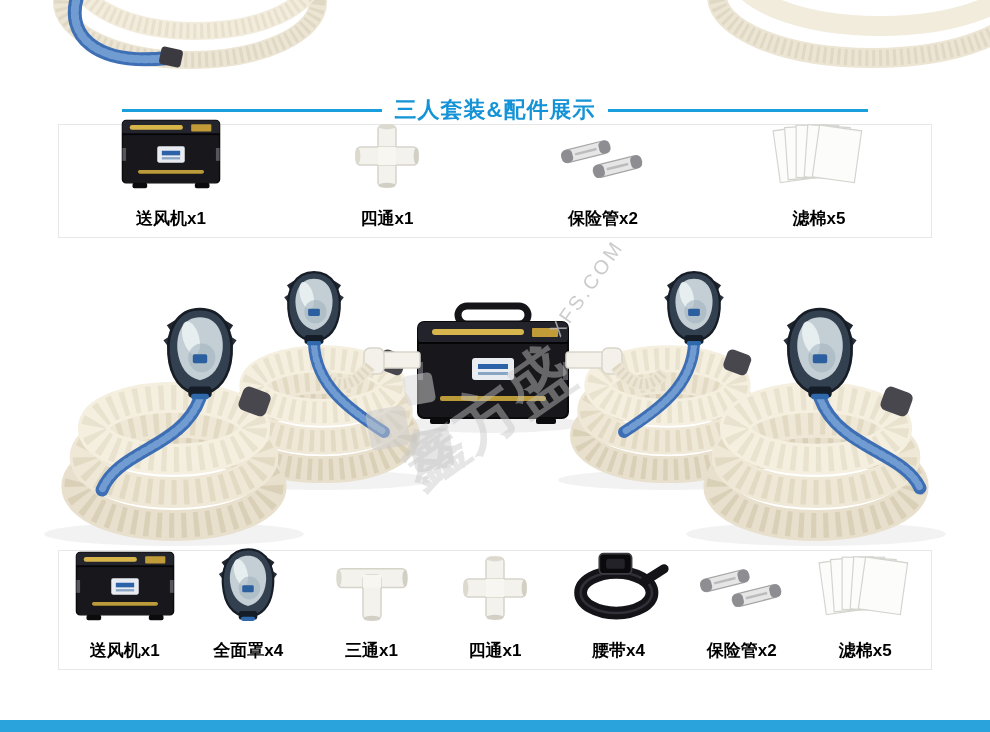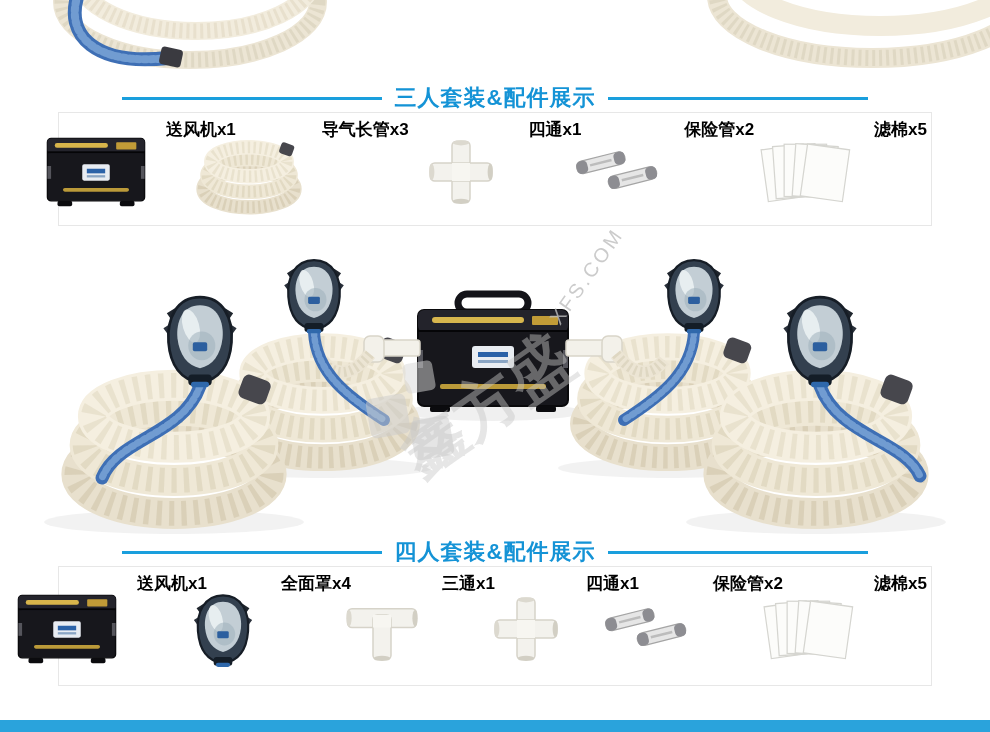--- a/index.html
+++ b/index.html
@@ -12,20 +12,21 @@
     overflow: hidden;
     font-family: "Liberation Sans", sans-serif;
   }
   .top-photo { display:block; width:990px; height:84px; }
   .main-photo { display:block; width:990px; height:312px; }
 
   .sec-title {
     height: 28px;
     display: flex; align-items: center; justify-content: center;
     gap: 13px;
+    margin-top: 12px;
   }
   .t-line { width: 260px; height: 3px; background: #1a9fdd; }
   .t-text {
     margin: 0;
     font-size: 22px; font-weight: bold;
     color: #1493d6; letter-spacing: 1px;
     white-space: nowrap;
   }
 
   .row-panel {
@@ -34,22 +35,22 @@
     border: 1px solid #e7e7e7;
     display: flex;
     align-items: stretch;
     justify-content: space-around;
     padding: 5px 4px 0 4px;
     background: #fff;
   }
   .row-panel.four { height: 120px; }
   .item {
     flex: 1;
-    display: flex; flex-direction: row;
-    justify-content: flex-end;
+    display: flex; flex-direction: column;
+    align-items: center; justify-content: flex-end;
     gap: 15px;
     min-width: 0;
   }
   .item-img {
     flex: 1;
     display: flex; align-items: center; justify-content: center;
   }
   .item-label {
     font-size: 17px; font-weight: bold; color: #000;
     padding-bottom: 7px; white-space: nowrap;
@@ -201,28 +202,20 @@
     <div class="item">
       <div class="item-img">
           <svg class="ic ic-machine" viewBox="0 0 120 84">
             <use href="#sym-machine"></use>
           </svg>
         </div>
       <div class="item-label">送风机x1</div>
     </div>
     <div class="item">
       <div class="item-img">
-          <svg class="ic ic-coil" viewBox="0 0 120 90">
-            <use href="#sym-coil"></use>
-          </svg>
-        </div>
-      <div class="item-label">导气长管x3</div>
-    </div>
-    <div class="item">
-      <div class="item-img">
           <svg class="ic ic-cross" viewBox="0 0 120 90">
             <use href="#sym-cross"></use>
           </svg>
         </div>
       <div class="item-label">四通x1</div>
     </div>
     <div class="item">
       <div class="item-img">
           <svg class="ic ic-fuse" viewBox="0 0 120 66">
             <use href="#sym-fuse"></use>
@@ -301,25 +294,20 @@
       <g fill="#cccccc" opacity="0.5">
         <rect x="368" y="170" width="40" height="40" rx="6" transform="rotate(-10 388 190)"></rect>
         <rect x="412" y="192" width="40" height="40" rx="6" transform="rotate(-10 432 212)"></rect>
         <rect x="404" y="136" width="30" height="30" rx="5" transform="rotate(-10 419 151)" fill="#d8d8d8"></rect>
       </g>
       <text transform="translate(560,100) rotate(-55)" font-size="20" letter-spacing="3" fill="#bfbfbf" opacity="0.8">XFS.COM</text>
       <text transform="translate(420,252) rotate(-35)" font-size="64" font-weight="bold" fill="#c8c8c8" opacity="0.45">鑫方盛</text>
     </g>
   </svg>
 
-  <div class="sec-title">
-    <span class="t-line"></span>
-    <h2 class="t-text">四人套装&amp;配件展示</h2>
-    <span class="t-line"></span>
-  </div>
 
   <div class="row-panel four">
     <div class="item">
       <div class="item-img">
           <svg class="ic ic-machine" viewBox="0 0 120 84">
             <use href="#sym-machine"></use>
           </svg>
         </div>
       <div class="item-label">送风机x1</div>
     </div>
@@ -342,20 +330,28 @@
     <div class="item">
       <div class="item-img">
           <svg class="ic ic-cross" viewBox="0 0 120 90">
             <use href="#sym-cross"></use>
           </svg>
         </div>
       <div class="item-label">四通x1</div>
     </div>
     <div class="item">
       <div class="item-img">
+          <svg class="ic ic-belt" viewBox="0 0 120 90">
+            <use href="#sym-belt"></use>
+          </svg>
+        </div>
+      <div class="item-label">腰带x4</div>
+    </div>
+    <div class="item">
+      <div class="item-img">
           <svg class="ic ic-fuse" viewBox="0 0 120 66">
             <use href="#sym-fuse"></use>
           </svg>
         </div>
       <div class="item-label">保险管x2</div>
     </div>
     <div class="item">
       <div class="item-img">
           <svg class="ic ic-filter" viewBox="0 0 120 90">
             <use href="#sym-filter"></use>

